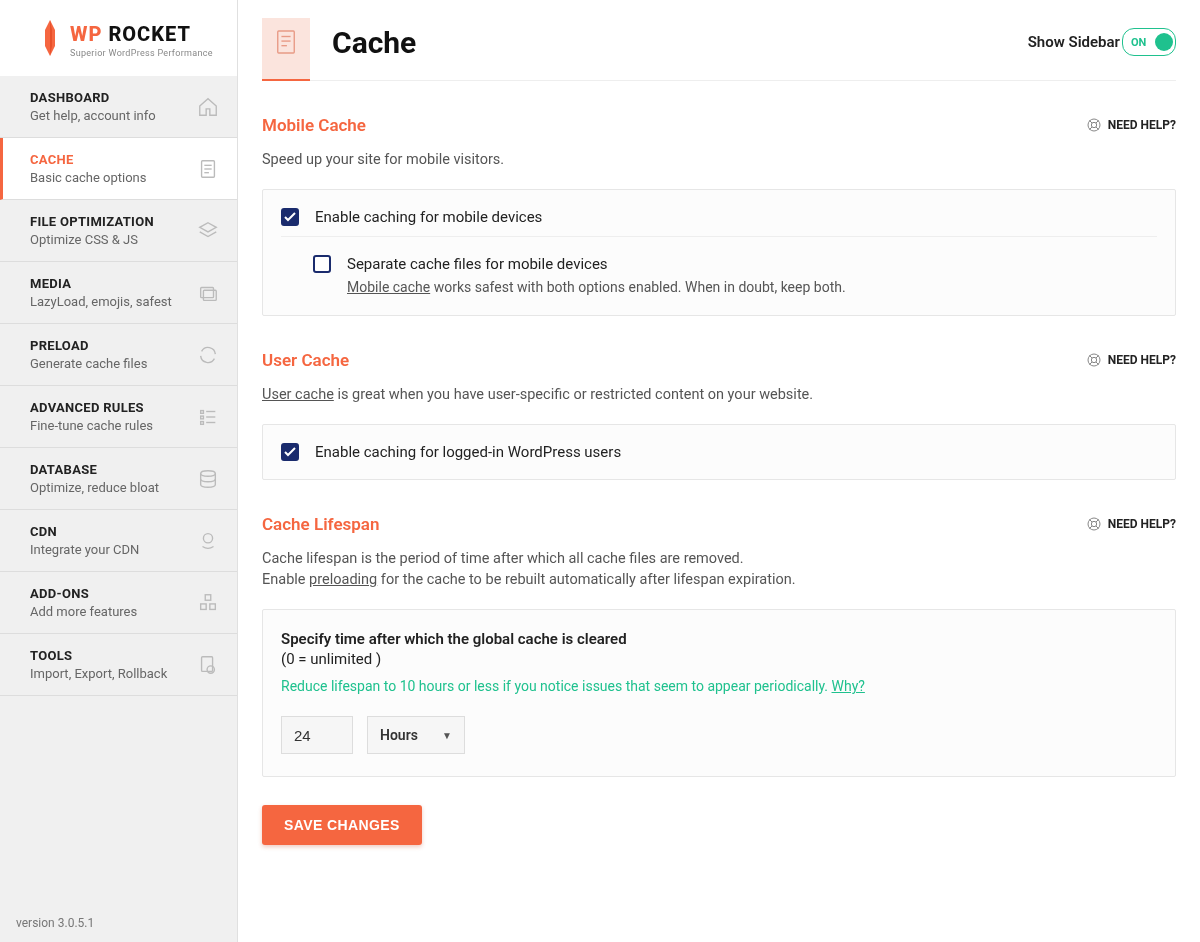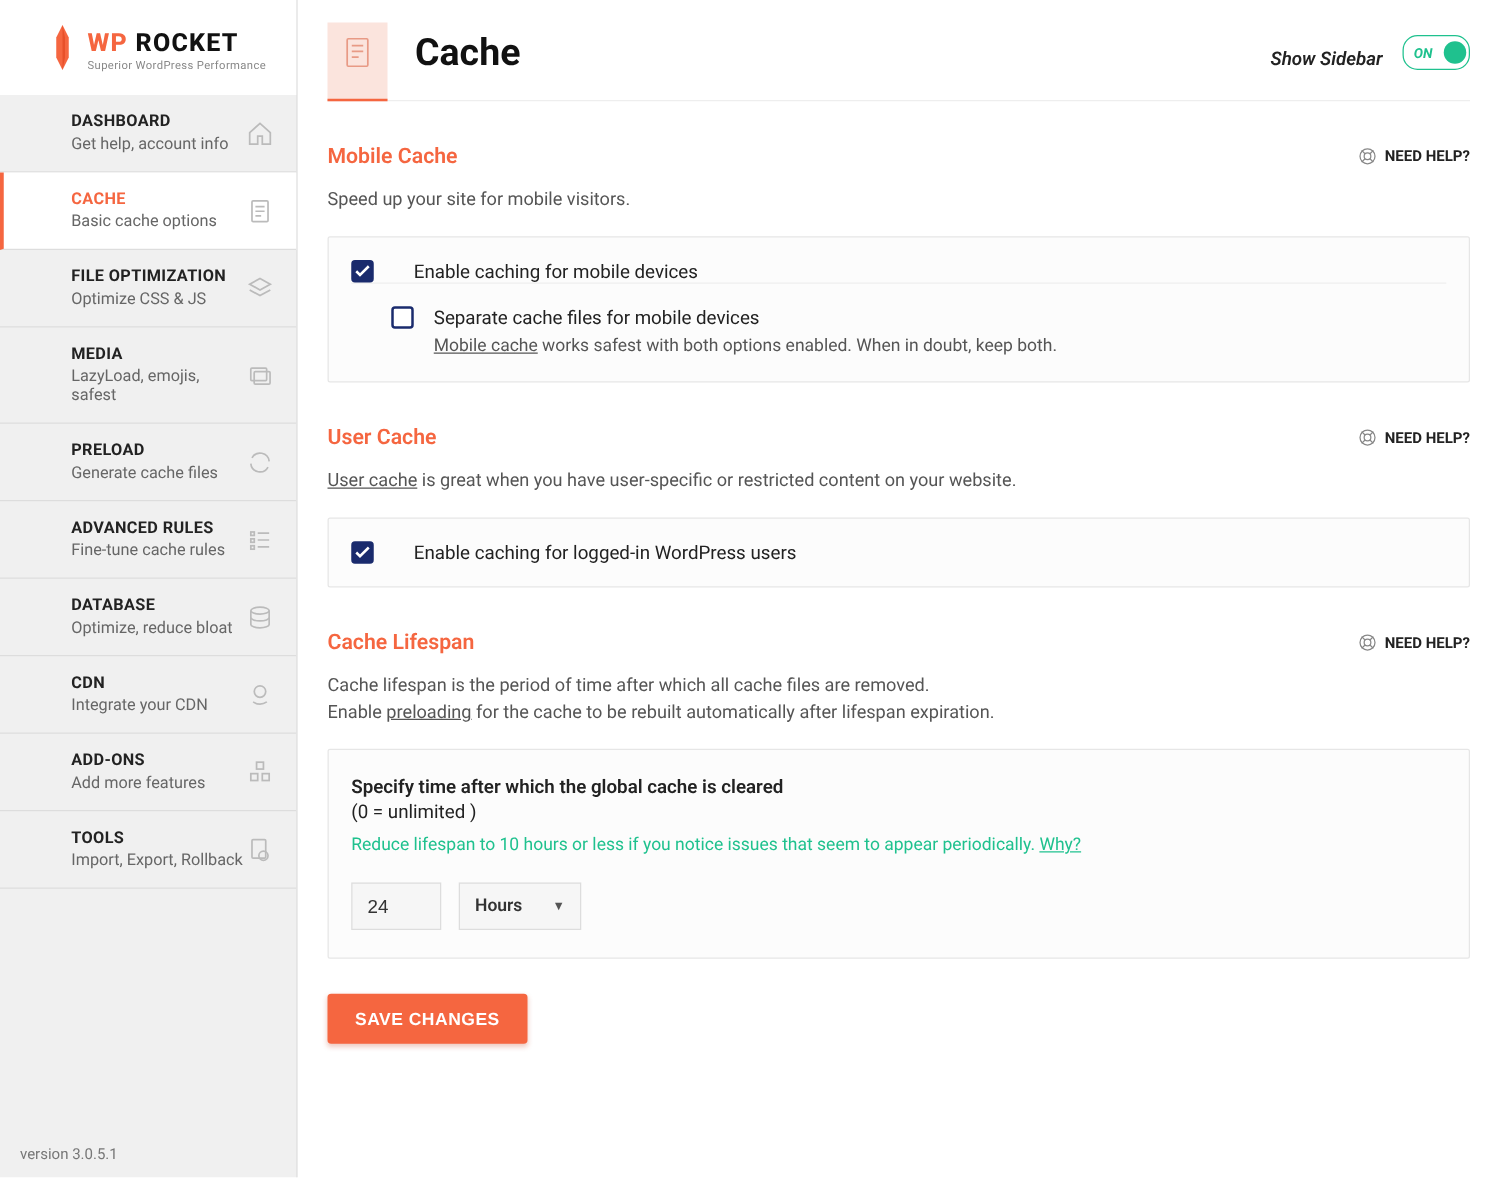--- a/index.html
+++ b/index.html
@@ -44,21 +44,21 @@
   justify-content: space-between;
   cursor: pointer;
   position: relative;
 }
 .nav-item.active {
   background: #fff;
   border-left: 3px solid #f56640;
   padding-left: 27px;
 }
 .nav-item.active .nav-title { color: #f56640; }
-.nav-text { display: flex; flex-direction: column; margin-left: 27px; }
+.nav-text { display: flex; flex-direction: column; }
 .nav-title { font-size: 13px; font-weight: 700; color: #222; letter-spacing: 0.3px; }
 .nav-sub { font-size: 13px; color: #666; margin-top: 3px; }
 .nav-icon { width: 22px; height: 22px; color: #bbb; }
 
 .version { padding: 12px 16px; font-size: 12px; color: #777; }
 
 
 .main {
   flex: 1;
   padding: 0 24px 24px 24px;
@@ -76,21 +76,21 @@
   width: 48px; height: 48px;
   background: #fbe4dd;
   display: flex; align-items: center; justify-content: center;
   border-bottom: 2px solid #f56640;
   margin-bottom: -15px;
   padding-bottom: 13px;
   box-sizing: content-box;
 }
 .header-icon svg { width: 22px; height: 26px; color: #e89a85; }
 .page-title { font-size: 30px; font-weight: 700; color: #111; }
-.header-right { display: flex; align-items: flex-end; gap: 16px; font-style: italic; }
+.header-right { display: flex; align-items: center; gap: 2px; }
 .show-sidebar { font-size: 15px; font-weight: 600; color: #222; }
 .toggle {
   width: 54px; height: 24px;
   border: 1px solid #1fc18e;
   border-radius: 12px;
   display: flex; align-items: center;
   position: relative;
   padding: 13px 4px;
 }
 .toggle-label { font-size: 11px; font-weight: 700; color: #1fc18e; margin-left: 4px; }
@@ -112,22 +112,22 @@
 .help svg { width: 16px; height: 16px; color: #888; }
 .sec-desc { font-size: 14.5px; color: #555; margin-bottom: 18px; line-height: 1.5; }
 .sec-desc .link { text-decoration: underline; color: #555; }
 
 .box {
   border: 1px solid #e6e6e6;
   background: #fcfcfc;
   border-radius: 2px;
   padding: 18px 18px;
 }
-.opt { display: flex; align-items: center; gap: 32px; }
-.opt + .opt-sub { margin-top: 0; }
+.opt { display: flex; align-items: center; gap: 16px; }
+.opt + .opt-sub { margin-top: 10px; }
 .opt-sub {
   border-top: 1px solid #eee;
   padding: 18px 0 2px 32px;
   display: flex; align-items: flex-start; gap: 16px;
 }
 .opt-label { font-size: 15px; color: #222; }
 .opt-help { font-size: 14px; color: #555; margin-top: 6px; }
 .opt-help .link { text-decoration: underline; }
 
 .cb {

